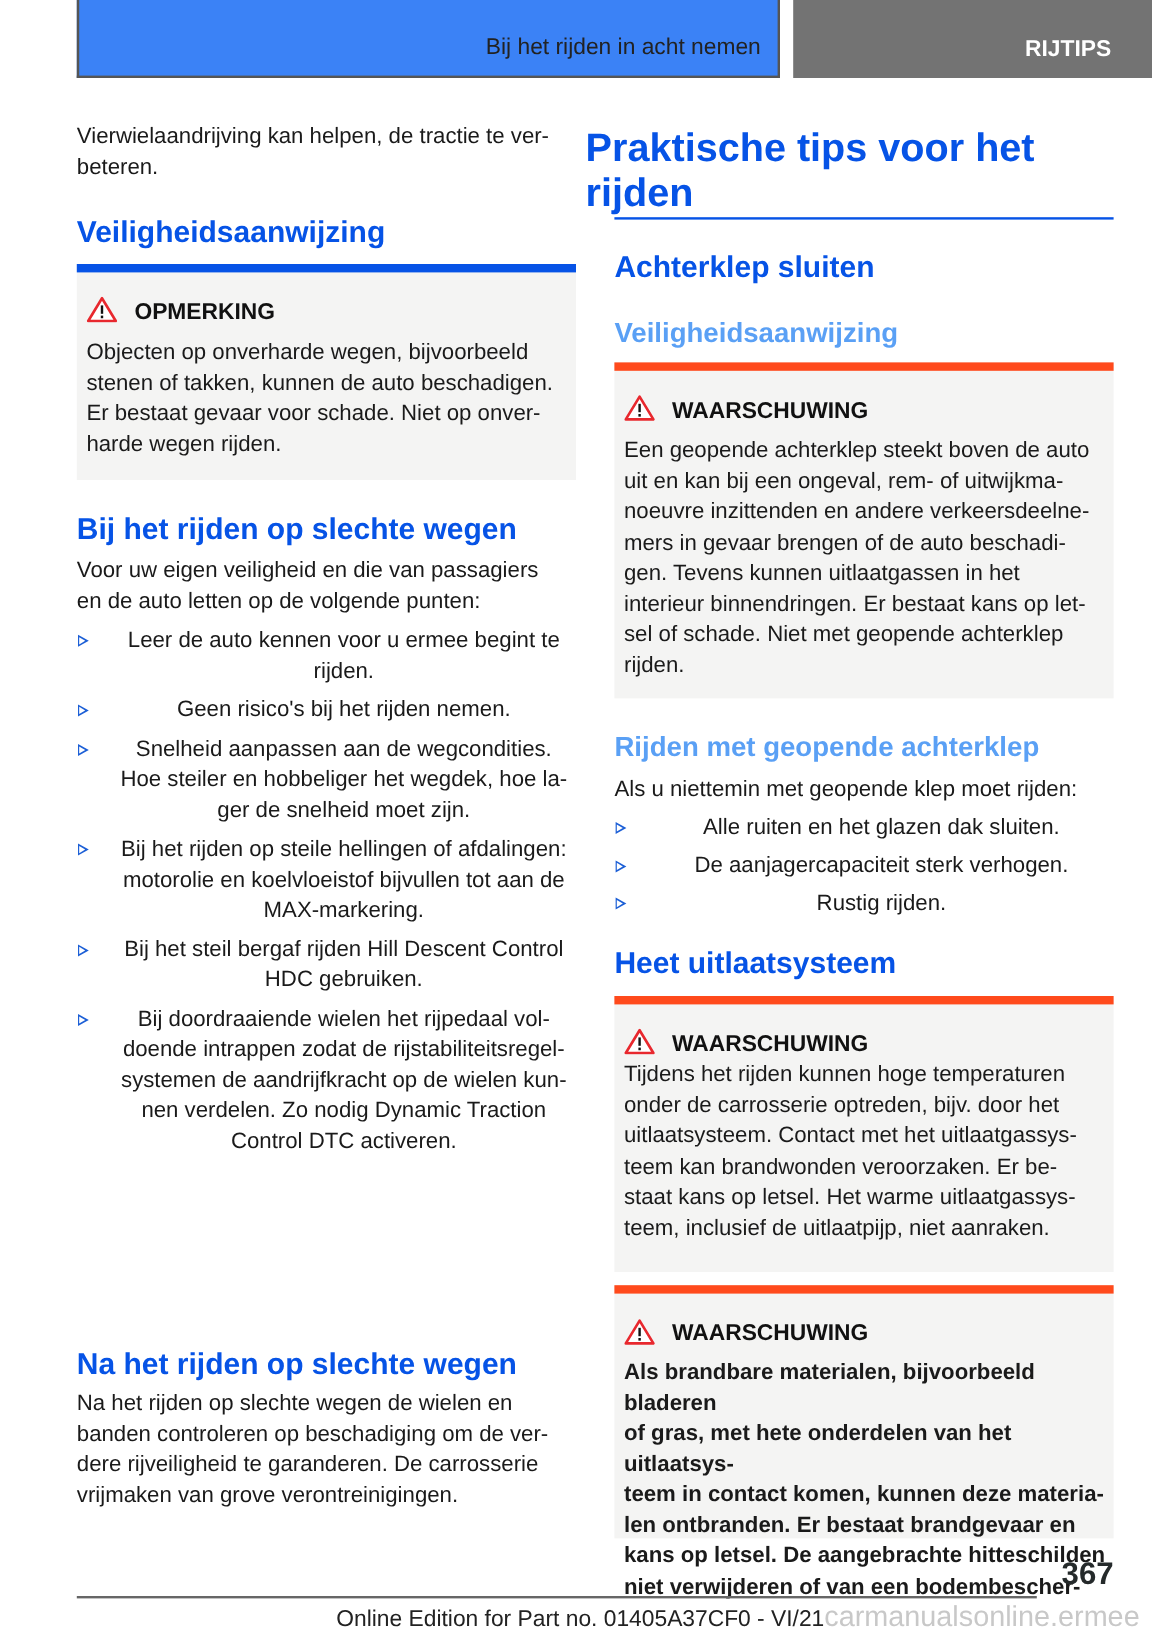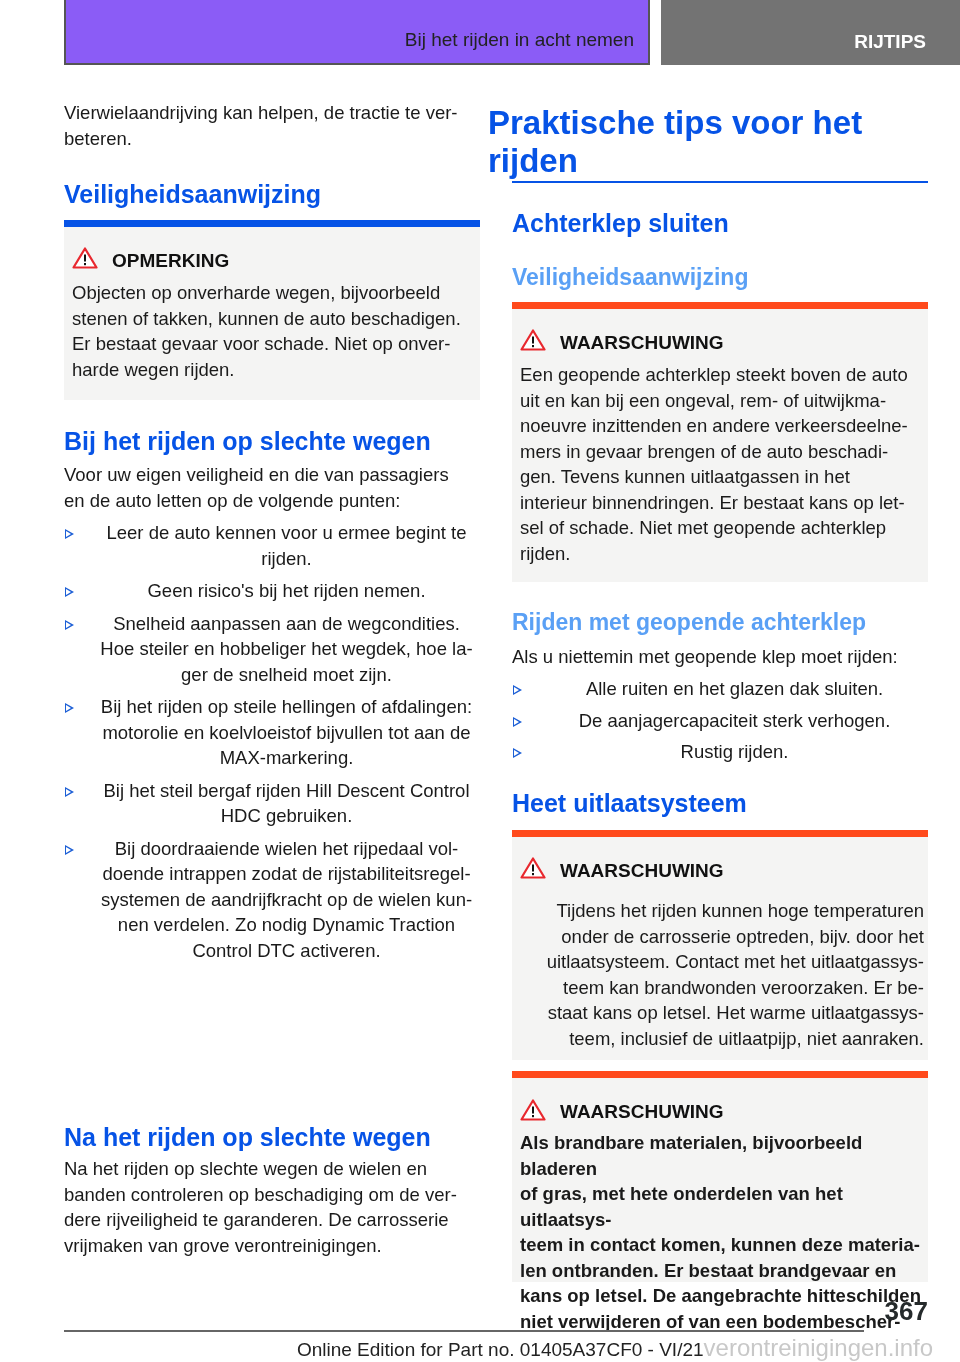--- a/index.html
+++ b/index.html
@@ -1,21 +1,21 @@
 <!DOCTYPE html>
 <html><head>
 <meta charset="utf-8">
 <style>
   * { margin: 0; padding: 0; box-sizing: border-box; }
   html, body { width: 960px; height: 1362px; background: #ffffff; overflow: hidden; }
   body { position: relative; font-family: "Liberation Sans", sans-serif; color: #1a1a1a; }
 
   .header-left {
     position: absolute; left: 64px; top: 0; width: 586px; height: 65px;
-    border: 2px solid #555; border-top: none; background: #8b5cf6;
+    border: 2px solid #555; border-top: none; background: #3b82f6;
   }
   .header-left span {
     position: absolute; right: 14px; bottom: 12px; font-size: 19px; color: #222;
   }
   .header-right {
     position: absolute; left: 661px; top: 0; width: 299px; height: 65px; background: #737373;
   }
   .header-right span {
     position: absolute; right: 34px; bottom: 12px; font-size: 19px; font-weight: bold; color: #fff;
   }
@@ -149,21 +149,21 @@
 <div class="h-blue" style="left:512px; top:789px; font-size:25px;">Heet uitlaatsysteem</div>
 
 <div class="notice" style="left:512px; top:830px; width:416px; height:230px;">
   <div class="bar" style="background:#ff4a1c;"></div>
   <svg class="warn-icon" style="top:27px;" viewBox="0 0 26 22">
     <polygon points="13,1.5 24.5,20.5 1.5,20.5" fill="#fff" stroke="#e8282e" stroke-width="2.2" stroke-linejoin="round"></polygon>
     <rect x="12" y="7.5" width="2" height="7" fill="#111"></rect>
     <rect x="12" y="16" width="2" height="2.2" fill="#111"></rect>
   </svg>
   <div class="title" style="top:30px;">WAARSCHUWING</div>
-  <div class="body" style="top:68px;text-align:right;">Tijdens het rijden kunnen hoge temperaturen
+  <div class="body" style="top:52px;">Tijdens het rijden kunnen hoge temperaturen
 onder de carrosserie optreden, bijv. door het
 uitlaatsysteem. Contact met het uitlaatgassys-
 teem kan brandwonden veroorzaken. Er be-
 staat kans op letsel. Het warme uitlaatgassys-
 teem, inclusief de uitlaatpijp, niet aanraken.</div>
 </div>
 
 <div class="notice" style="left:512px; top:1071px; width:416px; height:211px;">
   <div class="bar" style="background:#ff4a1c;"></div>
   <svg class="warn-icon" style="top:28px;" viewBox="0 0 26 22">
@@ -176,14 +176,14 @@
 of gras, met hete onderdelen van het uitlaatsys-
 teem in contact komen, kunnen deze materia-
 len ontbranden. Er bestaat brandgevaar en
 kans op letsel. De aangebrachte hitteschilden
 niet verwijderen of van een bodembescher-</div>
 </div>
 
 <div class="page-num">367</div>
 <div class="footer-line"></div>
 <div class="footer-text">
-  <span>Online Edition for Part no. 01405A37CF0 - VI/21</span><span class="wm">verontreinigingen.info</span>
+  <span>Online Edition for Part no. 01405A37CF0 - VI/21</span><span class="wm">carmanualsonline.ermee</span>
 </div>
 
 </body></html>

